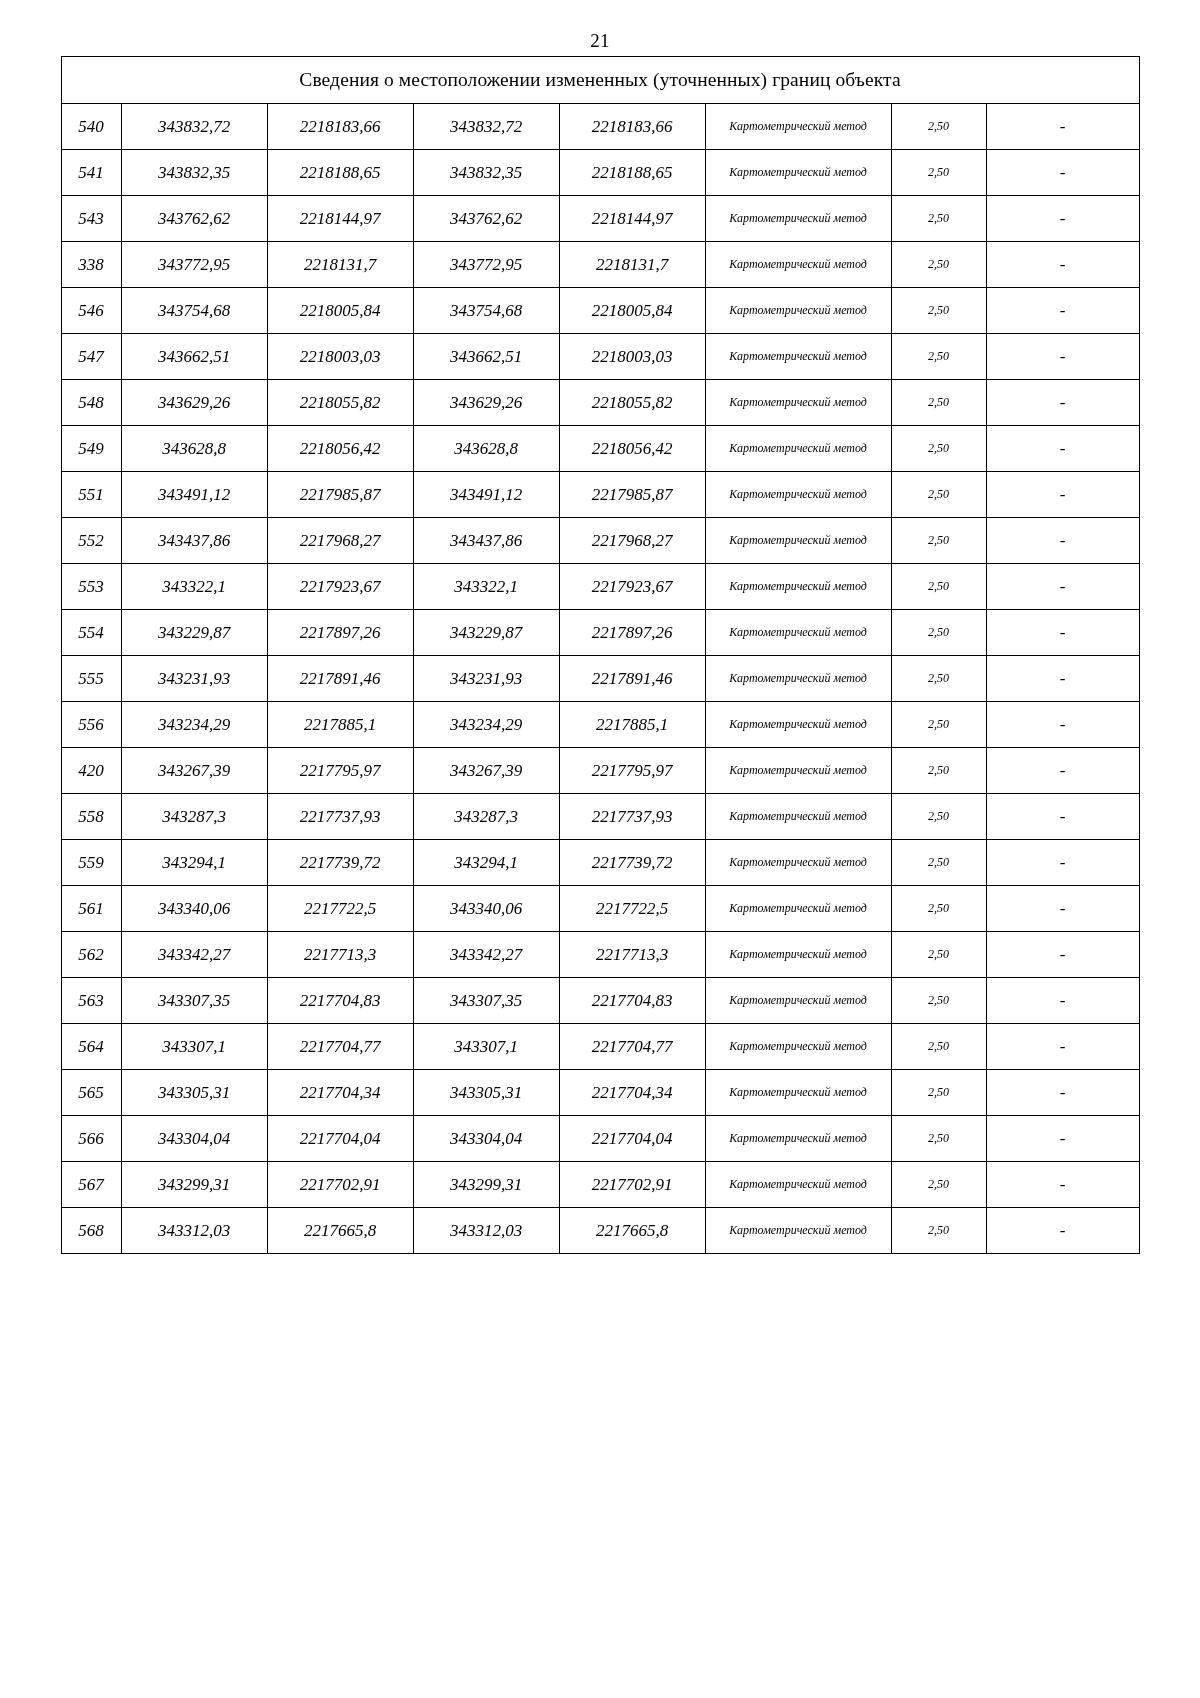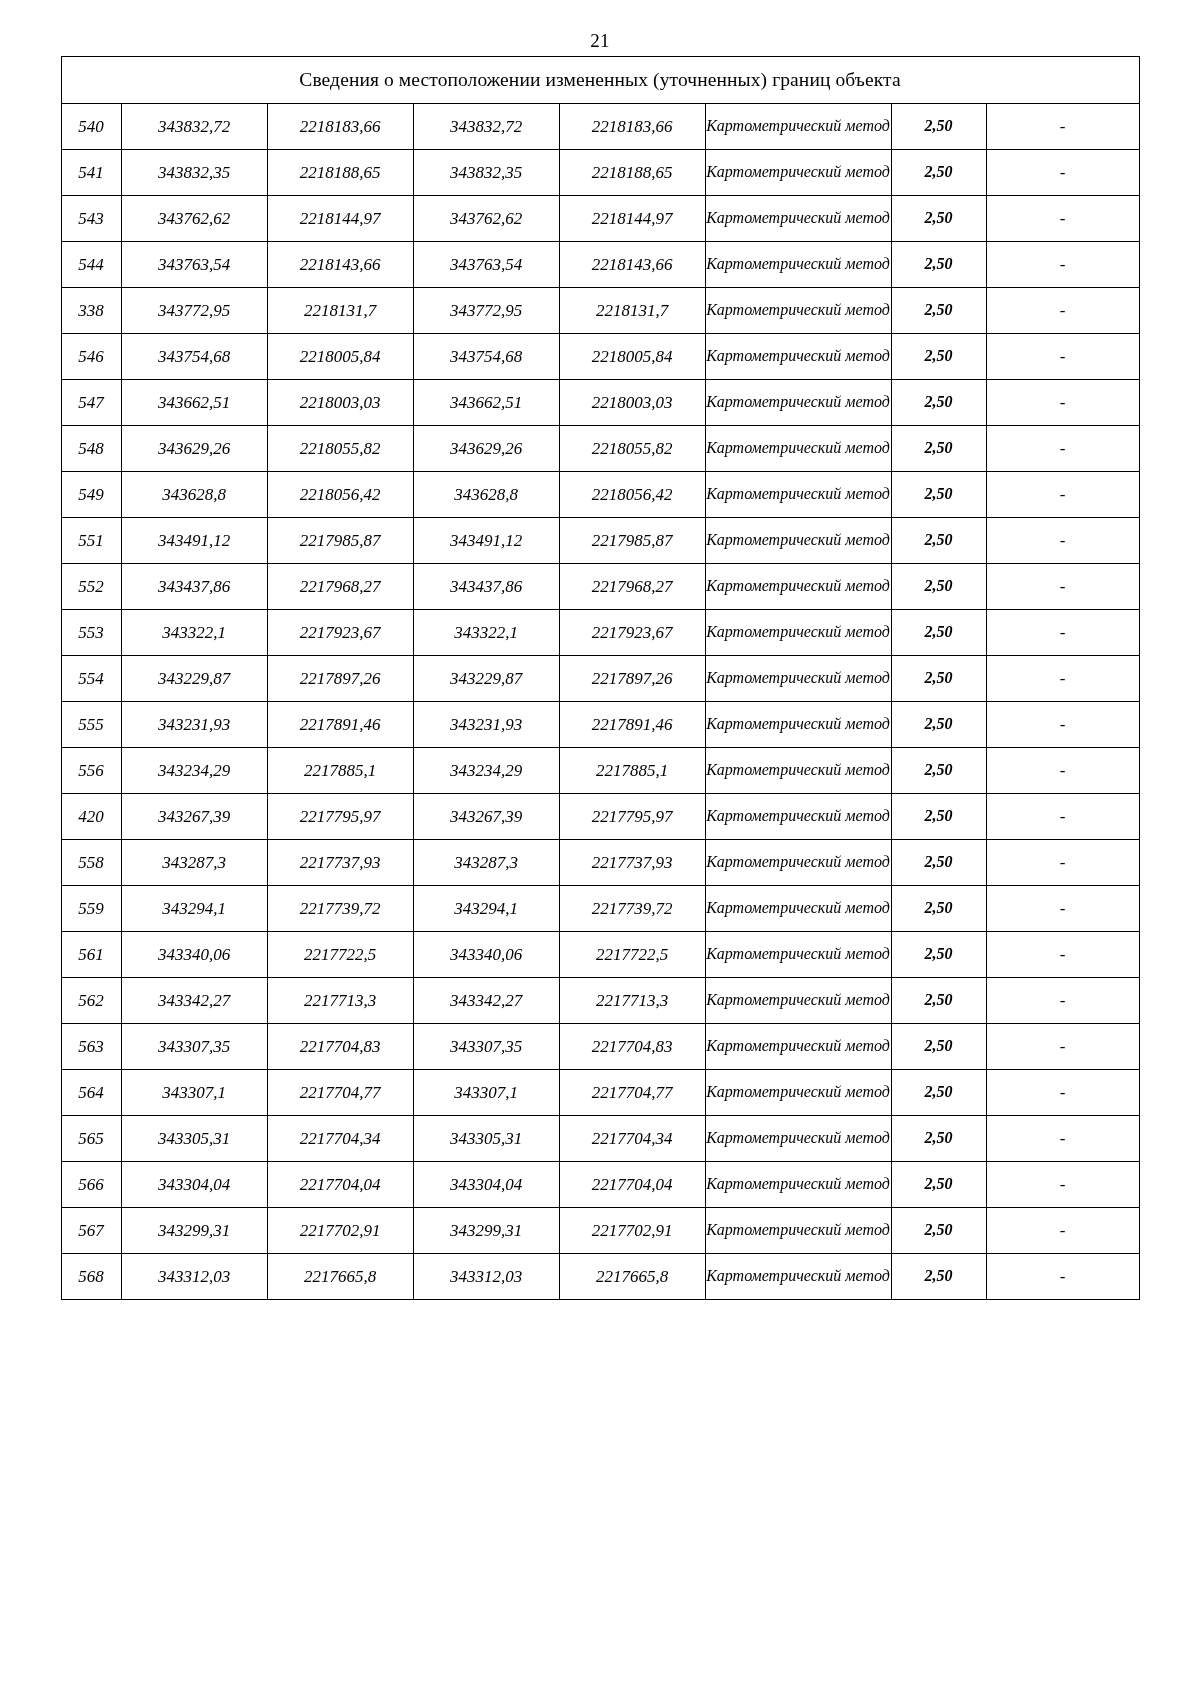--- a/index.html
+++ b/index.html
@@ -46,31 +46,30 @@
     height: 46px;
     letter-spacing: 0.1px;
   }
   td.cell {
     font-style: italic;
     font-size: 17px;
     height: 45px;
     line-height: 1.15;
   }
   td.method {
-    font-size: 16px;
+    font-size: 12px;
     line-height: 1.15;
     padding: 2px 4px;
   }
   td.num {
     font-size: 17px;
   }
   td.prec {
     font-style: italic;
-    font-size: 16px;
-    font-weight: bold;
+    font-size: 12px;
   }
   td.dash {
     font-style: normal;
     font-size: 17px;
   }
   col.c-num   { width: 60px; }
   col.c-x1    { width: 146px; }
   col.c-y1    { width: 146px; }
   col.c-x2    { width: 146px; }
   col.c-y2    { width: 146px; }
@@ -126,30 +125,20 @@
           <td class="cell num">543</td>
           <td class="cell">343762,62</td>
           <td class="cell">2218144,97</td>
           <td class="cell">343762,62</td>
           <td class="cell">2218144,97</td>
           <td class="cell method">Картометрический метод</td>
           <td class="cell prec">2,50</td>
           <td class="cell dash">-</td>
         </tr>
         <tr>
-          <td class="cell num">544</td>
-          <td class="cell">343763,54</td>
-          <td class="cell">2218143,66</td>
-          <td class="cell">343763,54</td>
-          <td class="cell">2218143,66</td>
-          <td class="cell method">Картометрический метод</td>
-          <td class="cell prec">2,50</td>
-          <td class="cell dash">-</td>
-        </tr>
-        <tr>
           <td class="cell num">338</td>
           <td class="cell">343772,95</td>
           <td class="cell">2218131,7</td>
           <td class="cell">343772,95</td>
           <td class="cell">2218131,7</td>
           <td class="cell method">Картометрический метод</td>
           <td class="cell prec">2,50</td>
           <td class="cell dash">-</td>
         </tr>
         <tr>

